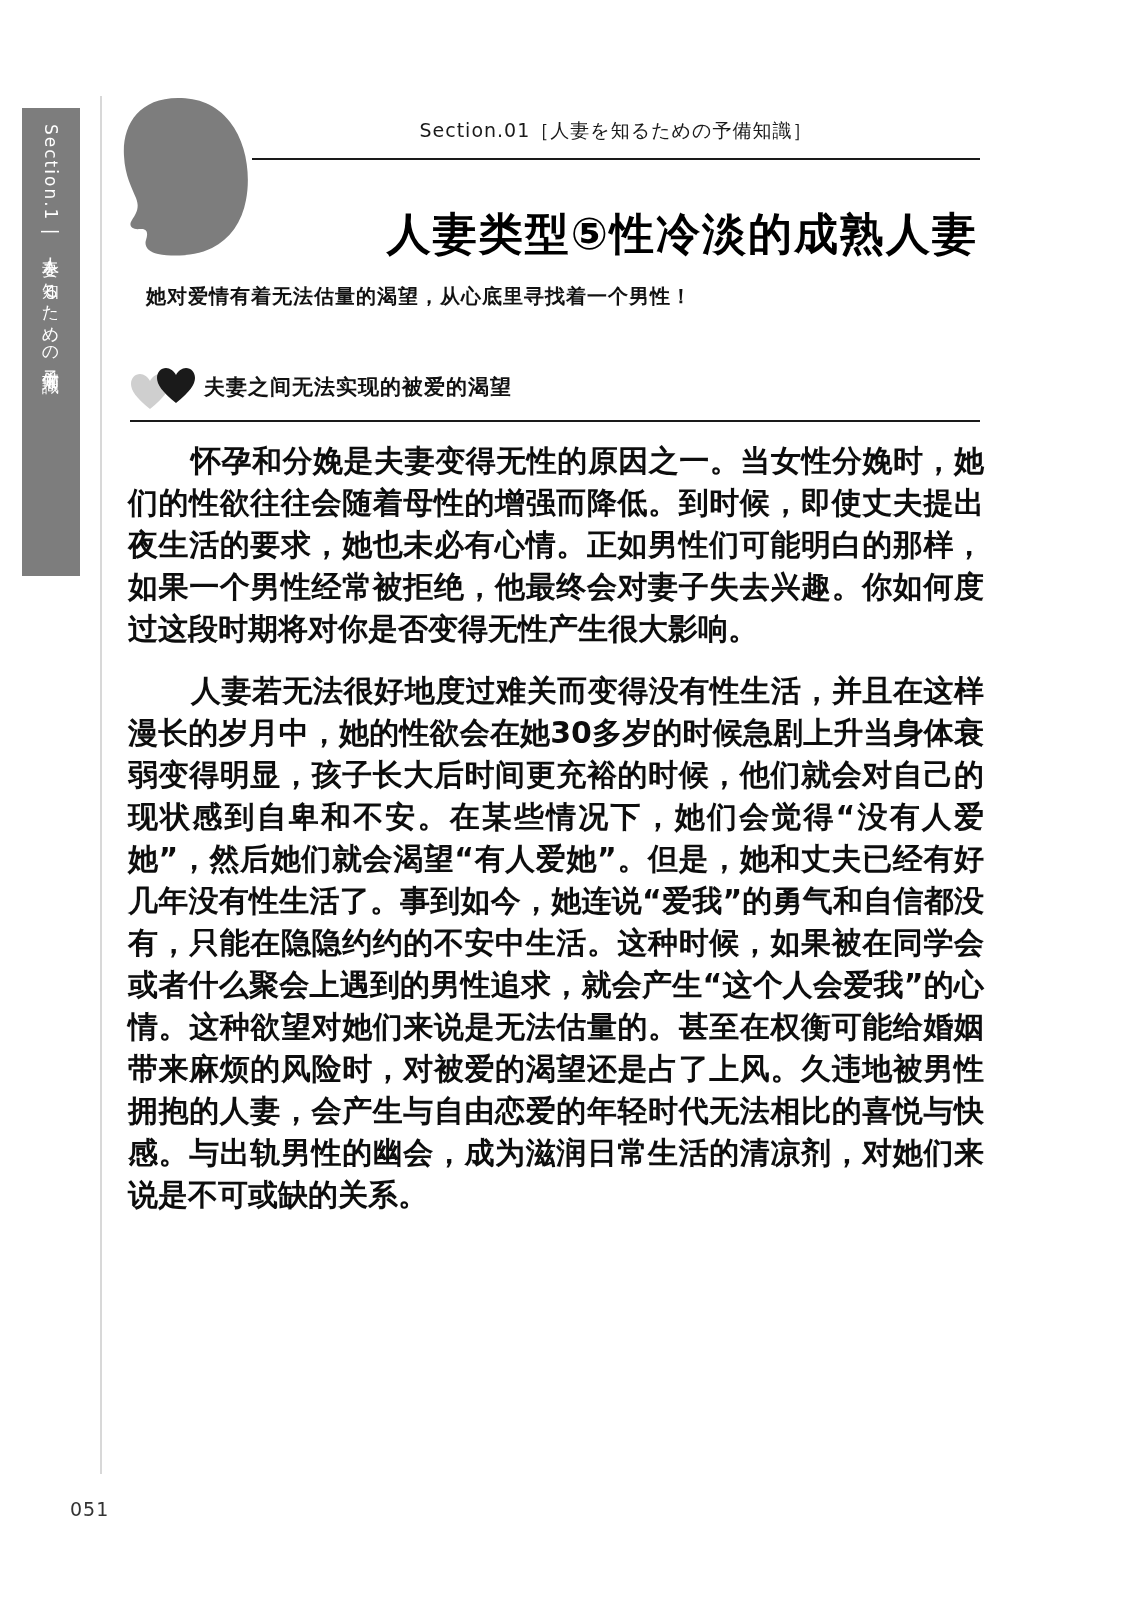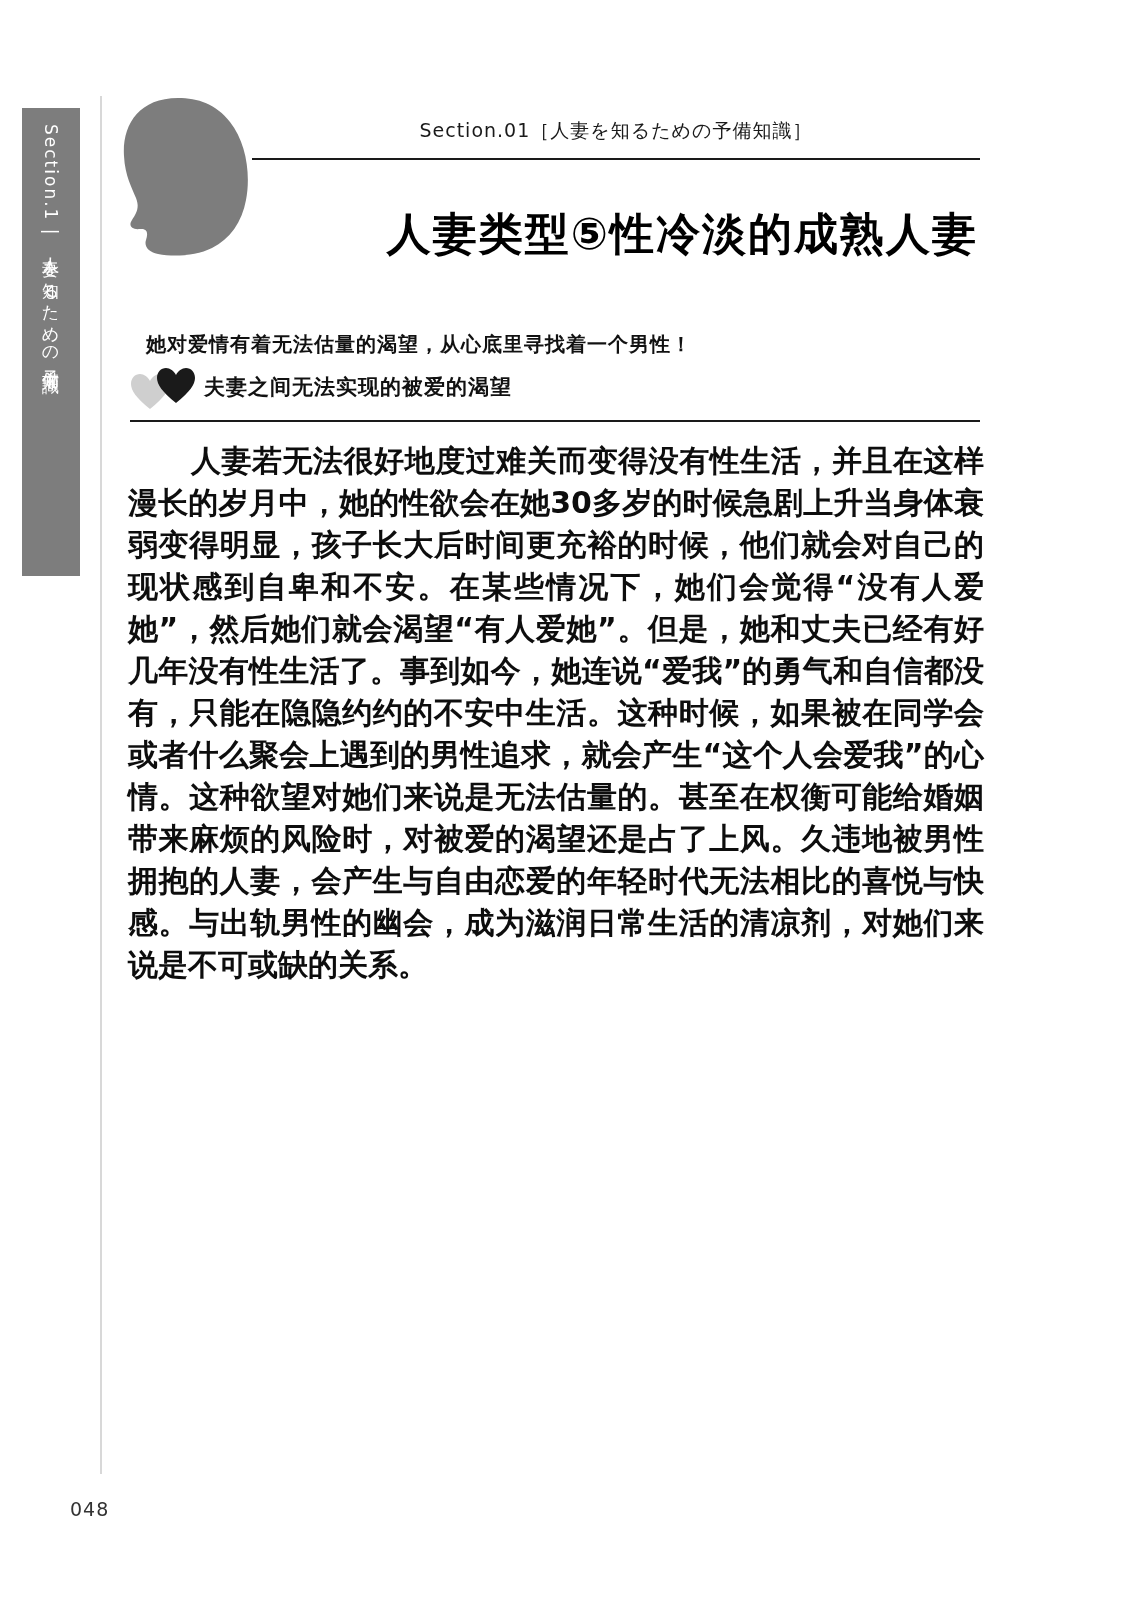--- a/index.html
+++ b/index.html
@@ -102,21 +102,20 @@
     position: absolute;
     left: 146px;
     top: 283px;
     width: 840px;
     font-size: 20px;
     font-weight: bold;
     letter-spacing: 1px;
     color: #111;
     font-family: "DejaVu Sans", sans-serif;
     white-space: nowrap;
-    margin-top: 48px;
   }
 
   
   .subhead-wrap {
     position: absolute;
     left: 130px;
     top: 367px;
     width: 850px;
     height: 50px;
   }
@@ -159,21 +158,21 @@
     text-indent: 2.1em;
     font-size: 30px;
     line-height: 42px;
     font-weight: bold;
     letter-spacing: 0px;
     color: #0d0d0d;
     font-family: "DejaVu Sans", sans-serif;
     text-align: justify;
     text-justify: inter-ideograph;
   }
-  .body-copy p + p { margin-top: 4px; }
+  .body-copy p + p { margin-top: 20px; }
 
   
   .page-number {
     position: absolute;
     left: 70px;
     top: 1498px;
     font-size: 19px;
     letter-spacing: 1px;
     color: #333;
     font-family: "DejaVu Sans", sans-serif;
@@ -214,16 +213,17 @@
   <div class="heart heart-dark">
     <svg width="40" height="38" viewBox="0 0 40 38" xmlns="http://www.w3.org/2000/svg">
       <path d="M20 36 C6 25 1 17 1 11 C1 5 5 1 10 1 C14 1 18 4 20 8 C22 4 26 1 30 1 C35 1 39 5 39 11 C39 17 34 25 20 36 Z" fill="#1a1a1a"></path>
     </svg>
   </div>
   <div class="subhead-text">夫妻之间无法实现的被爱的渴望</div>
 </div>
 <div class="subhead-rule"></div>
 
 <div class="body-copy">
+  <p>怀孕和分娩是夫妻变得无性的原因之一。当女性分娩时，她们的性欲往往会随着母性的增强而降低。到时候，即使丈夫提出夜生活的要求，她也未必有心情。正如男性们可能明白的那样，如果一个男性经常被拒绝，他最终会对妻子失去兴趣。你如何度过这段时期将对你是否变得无性产生很大影响。</p>
   <p>人妻若无法很好地度过难关而变得没有性生活，并且在这样漫长的岁月中，她的性欲会在她30多岁的时候急剧上升当身体衰弱变得明显，孩子长大后时间更充裕的时候，他们就会对自己的现状感到自卑和不安。在某些情况下，她们会觉得“没有人爱她”，然后她们就会渴望“有人爱她”。但是，她和丈夫已经有好几年没有性生活了。事到如今，她连说“爱我”的勇气和自信都没有，只能在隐隐约约的不安中生活。这种时候，如果被在同学会或者什么聚会上遇到的男性追求，就会产生“这个人会爱我”的心情。这种欲望对她们来说是无法估量的。甚至在权衡可能给婚姻带来麻烦的风险时，对被爱的渴望还是占了上风。久违地被男性拥抱的人妻，会产生与自由恋爱的年轻时代无法相比的喜悦与快感。与出轨男性的幽会，成为滋润日常生活的清凉剂，对她们来说是不可或缺的关系。</p>
 </div>
 
-<div class="page-number">048</div>
+<div class="page-number">051</div>
 
 </body></html>

